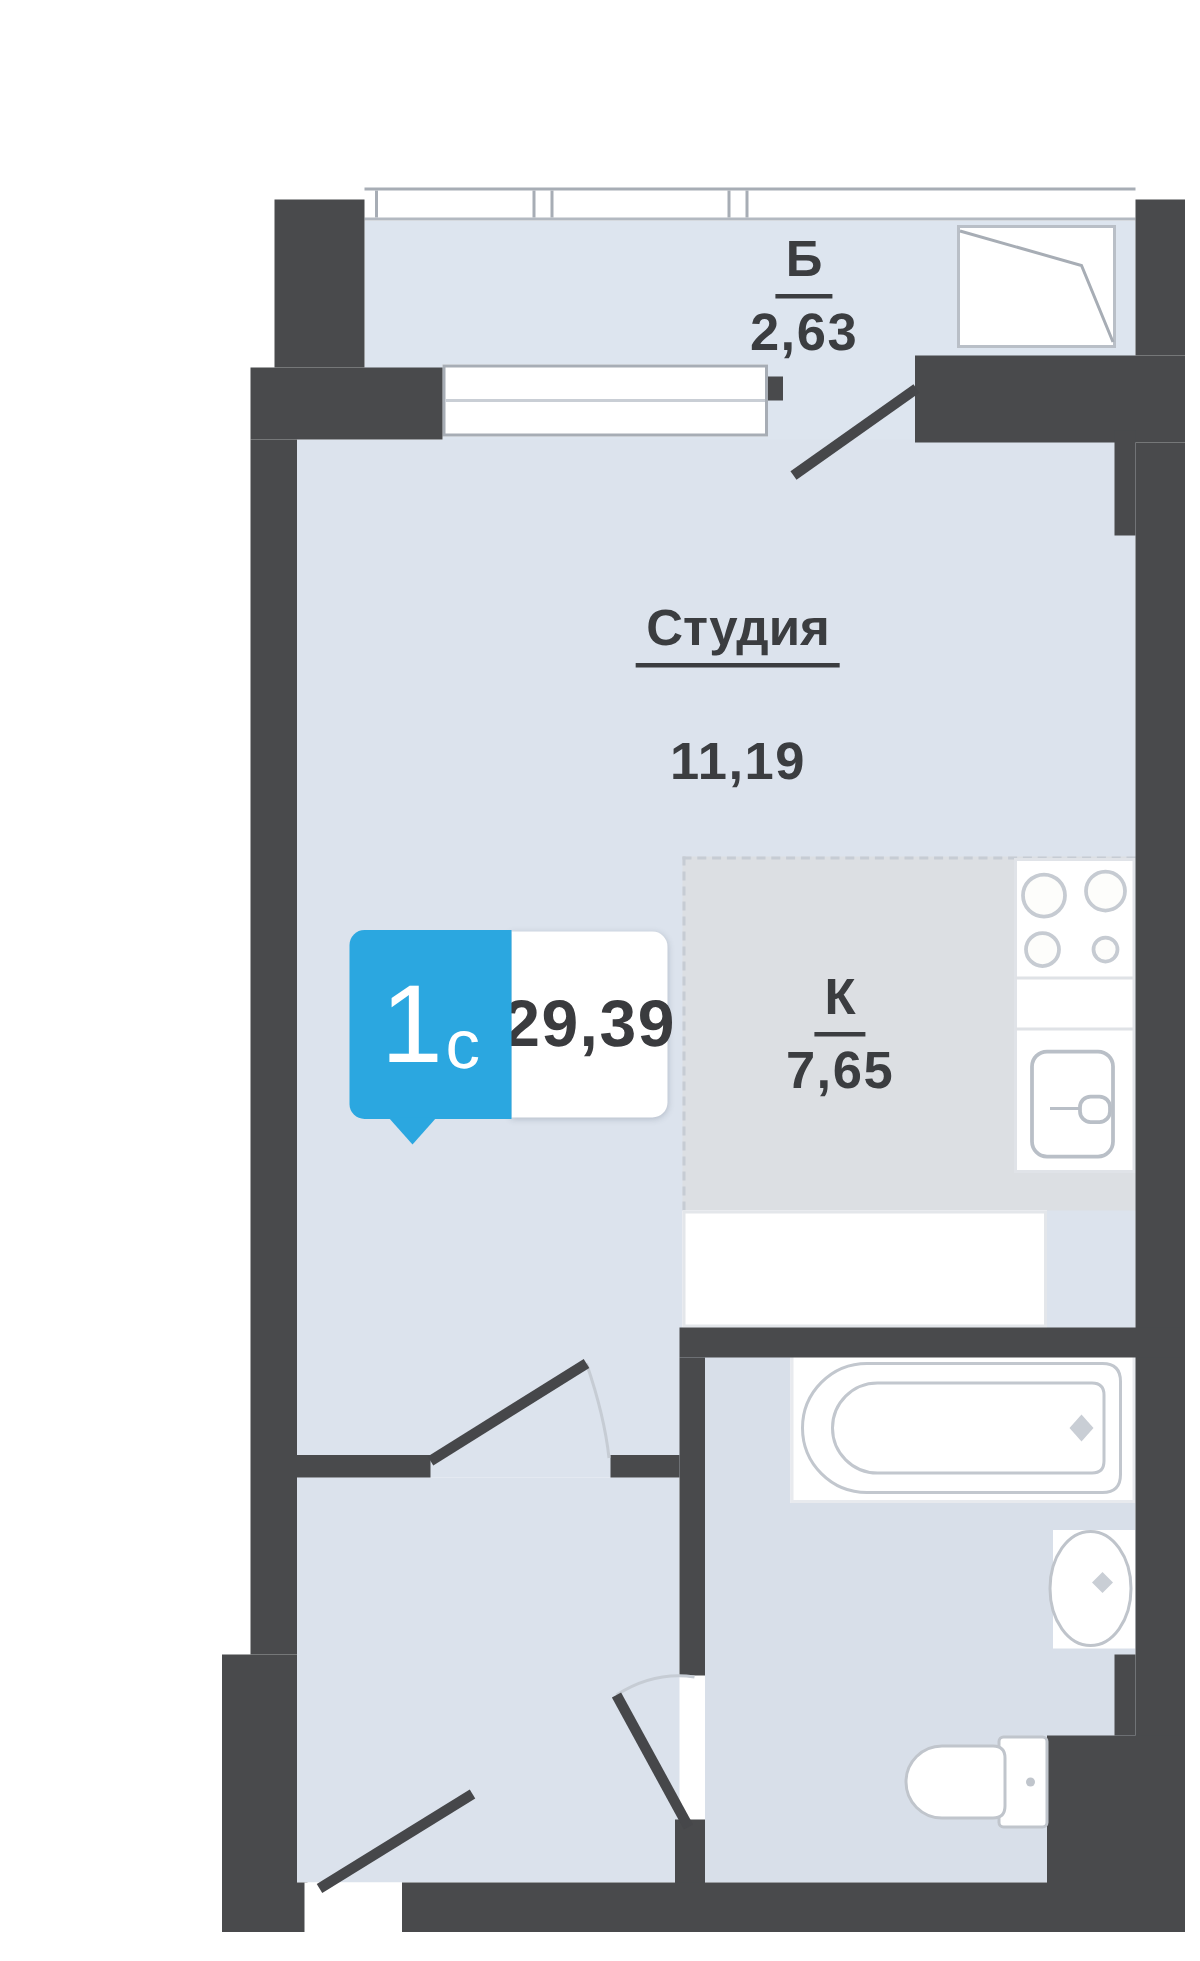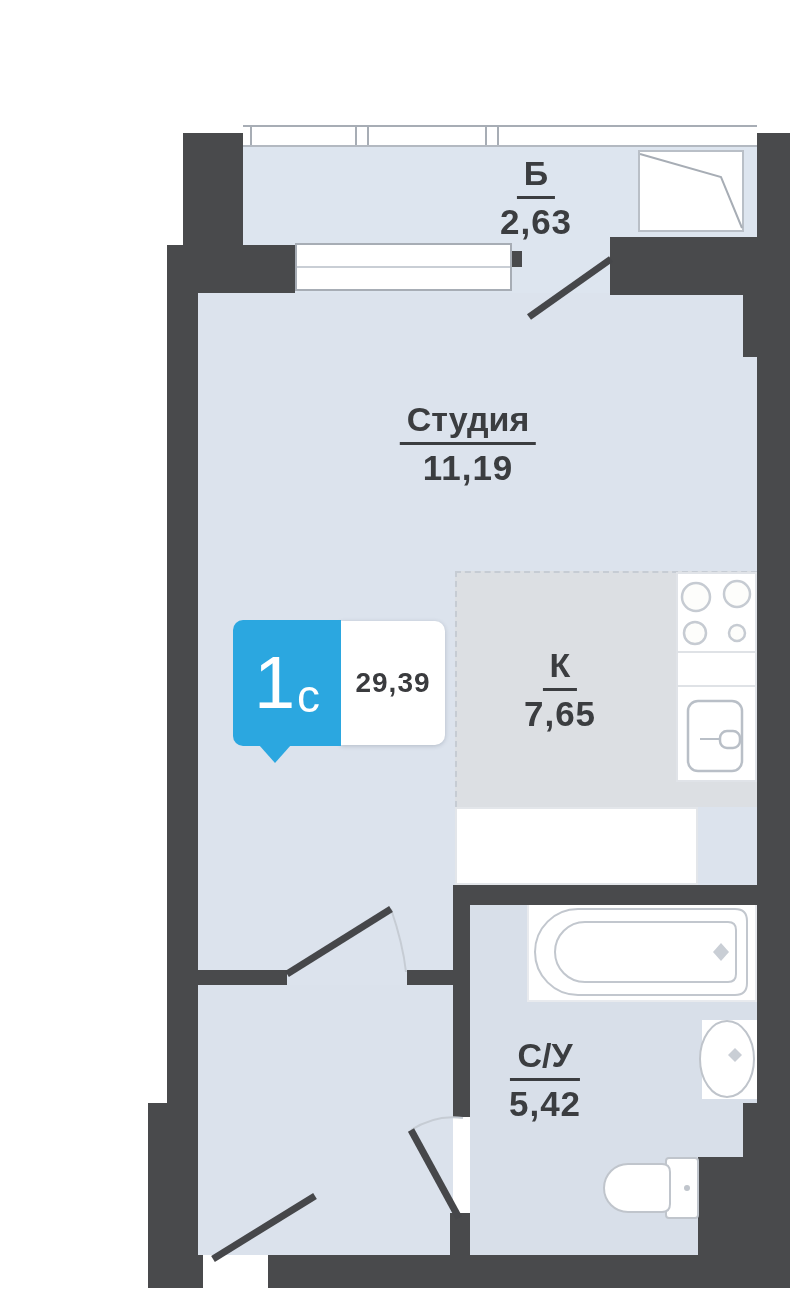--- a/index.html
+++ b/index.html
@@ -27,21 +27,21 @@
   .whitebox{position:absolute;background:#fff;box-sizing:border-box;}
   .badge{position:absolute;left:233px;top:620px;display:flex;}
   .badge-blue{position:relative;width:108px;height:126px;background:var(--badge_blue);
               border-radius:10px 0 0 10px;display:flex;align-items:center;justify-content:center;color:#fff;}
   .badge-blue .n1{font-size:74px;font-weight:400;line-height:1;}
   .badge-blue .n2{font-size:46px;font-weight:400;line-height:1;margin-top:26px;margin-left:2px;}
   .badge-tail{position:absolute;left:26px;bottom:-17px;width:0;height:0;
               border:16px solid transparent;border-top:18px solid var(--badge_blue);border-bottom:0;}
   .badge-white{width:104px;height:124px;margin-top:1px;background:#fff;border-radius:0 10px 10px 0;
                box-shadow:0 1px 4px rgba(60,70,90,.25);display:flex;align-items:center;justify-content:center;}
-  .badge-white span{font-size:28px;font-weight:700;color:#3a3b3e;letter-spacing:1px;}
+  .badge-white span{font-size:44px;font-weight:700;color:#3a3b3e;letter-spacing:1px;}
   svg{position:absolute;left:0;top:0;}
 </style>
 </head>
 <body>
 
 <div class="canvas">
 
   <div class="floor" style="left:243px;top:147px;width:514px;height:100px;background:var(--floor_balcony);"></div>
   <div class="floor" style="left:295px;top:237px;width:315px;height:58px;background:var(--floor_balcony);"></div>
   <div class="floor" style="left:198px;top:293px;width:559px;height:692px;background:var(--floor_main);"></div>
@@ -130,31 +130,27 @@
     <line x1="529" y1="317" x2="611" y2="259" stroke="#46474a" stroke-width="7"></line>
     <line x1="287" y1="974" x2="391" y2="909" stroke="#46474a" stroke-width="7"></line>
     <line x1="459" y1="1218" x2="411" y2="1130" stroke="#46474a" stroke-width="7"></line>
     <line x1="213" y1="1259" x2="315" y2="1196" stroke="#46474a" stroke-width="7"></line>
   </svg>
 
   <div class="room-label" style="left:536px;top:156px;">
     <span class="rname">Б</span>
     <span class="rarea">2,63</span>
   </div>
-  <div class="room-label" style="left:468px;top:402px;">
+  <div class="room-label" style="left:492px;top:402px;gap:40px;">
     <span class="rname">Студия</span>
     <span class="rarea">11,19</span>
   </div>
   <div class="room-label" style="left:560px;top:648px;">
     <span class="rname">К</span>
     <span class="rarea">7,65</span>
-  </div>
-  <div class="room-label" style="left:545px;top:1038px;">
-    <span class="rname">С/У</span>
-    <span class="rarea">5,42</span>
   </div>
 
   <div class="badge">
     <div class="badge-blue">
       <span class="n1">1</span>
       <span class="n2">с</span>
       <div class="badge-tail"></div>
     </div>
     <div class="badge-white">
       <span>29,39</span>

